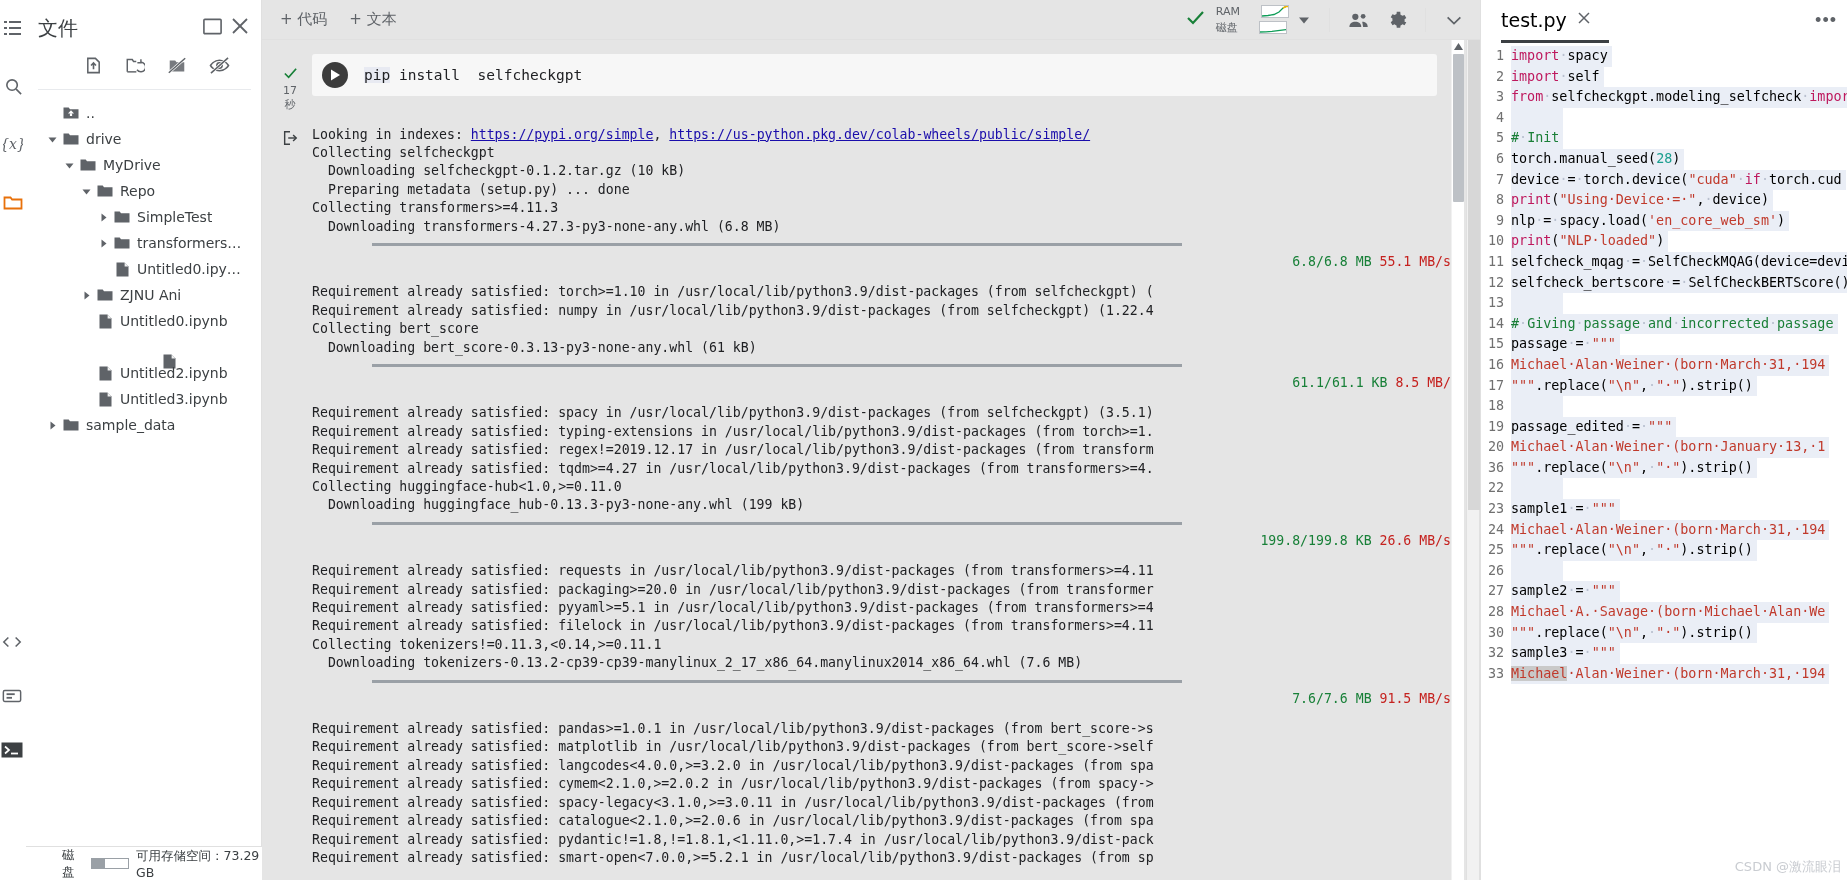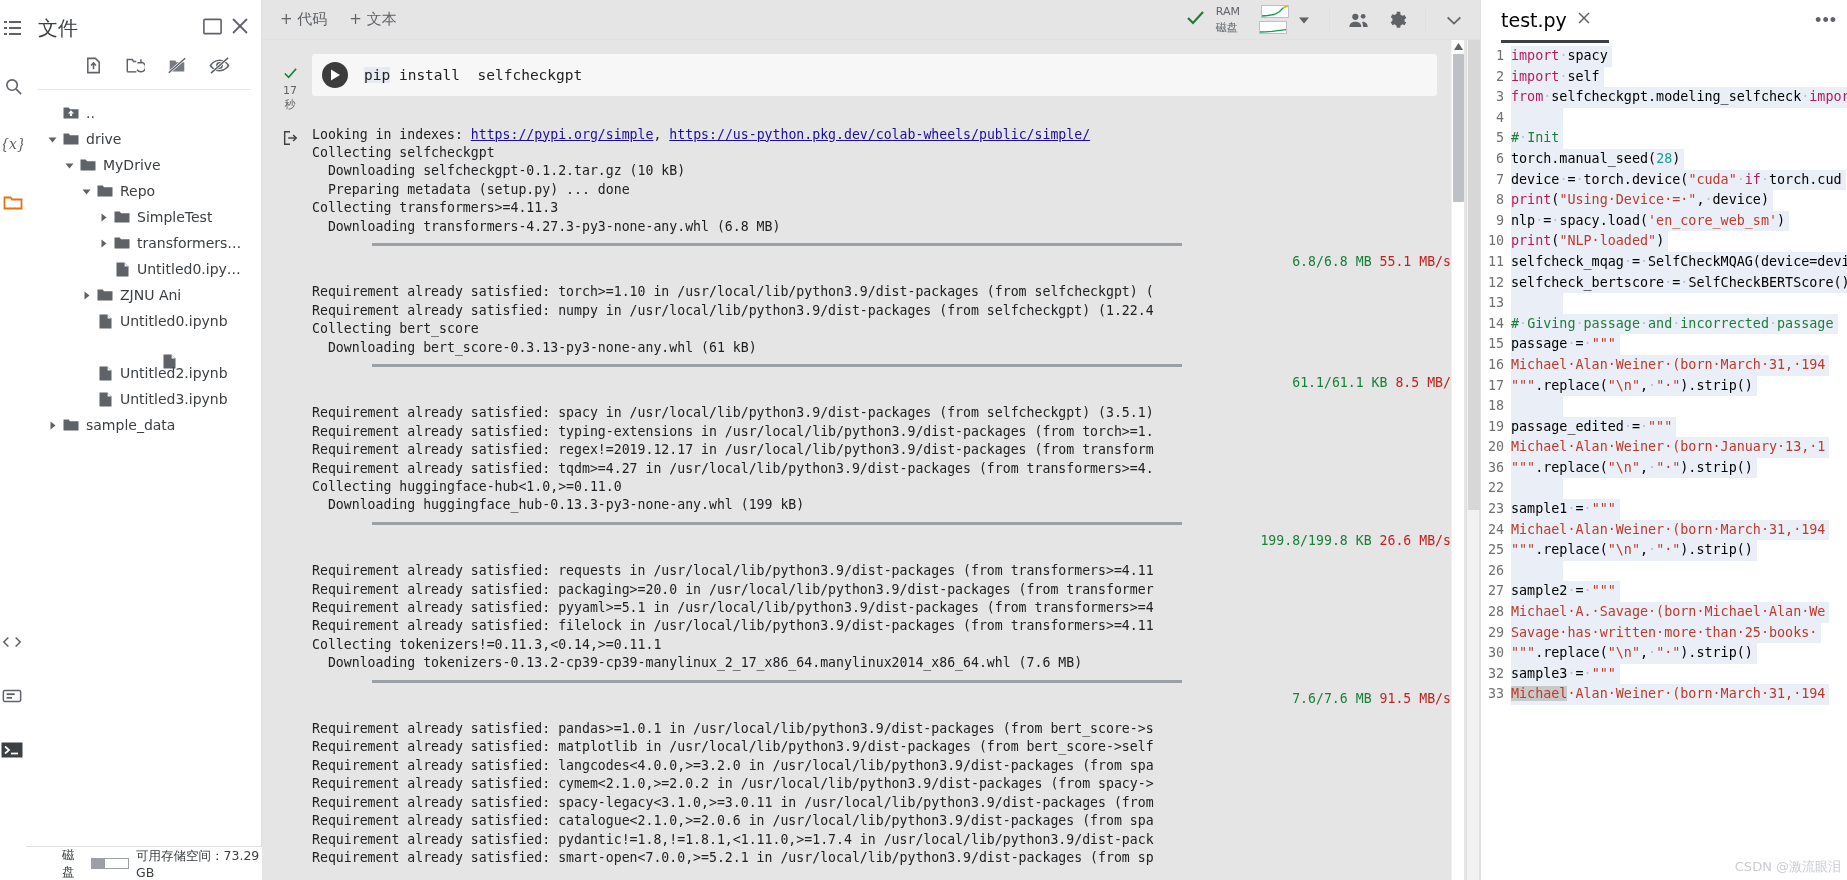--- a/index.html
+++ b/index.html
@@ -639,21 +639,20 @@
         <div class="ln-row"><span class="ln-no">19</span><span class="ln-code"><span>passage_edited</span><span class="dot">·</span><span>=</span><span class="dot">·</span><span class="str">"""</span></span></div>
         <div class="ln-row"><span class="ln-no">20</span><span class="ln-code"><span class="str">Michael·Alan·Weiner·(born·January·13,·1</span></span></div>
         <div class="ln-row"><span class="ln-no">36</span><span class="ln-code"><span class="str">"""</span><span>.replace(</span><span class="str">"\n"</span><span>,</span><span class="dot">·</span><span class="str">"·"</span><span>).strip()</span></span></div>
         <div class="ln-row"><span class="ln-no">22</span><span class="ln-code empty">&nbsp;</span></div>
         <div class="ln-row"><span class="ln-no">23</span><span class="ln-code"><span>sample1</span><span class="dot">·</span><span>=</span><span class="dot">·</span><span class="str">"""</span></span></div>
         <div class="ln-row"><span class="ln-no">24</span><span class="ln-code"><span class="str">Michael·Alan·Weiner·(born·March·31,·194</span></span></div>
         <div class="ln-row"><span class="ln-no">25</span><span class="ln-code"><span class="str">"""</span><span>.replace(</span><span class="str">"\n"</span><span>,</span><span class="dot">·</span><span class="str">"·"</span><span>).strip()</span></span></div>
         <div class="ln-row"><span class="ln-no">26</span><span class="ln-code empty">&nbsp;</span></div>
         <div class="ln-row"><span class="ln-no">27</span><span class="ln-code"><span>sample2</span><span class="dot">·</span><span>=</span><span class="dot">·</span><span class="str">"""</span></span></div>
         <div class="ln-row"><span class="ln-no">28</span><span class="ln-code"><span class="str">Michael·A.·Savage·(born·Michael·Alan·We</span></span></div>
-        <div class="ln-row"><span class="ln-no">29</span><span class="ln-code"><span class="str">Savage·has·written·more·than·25·books·</span></span></div>
         <div class="ln-row"><span class="ln-no">30</span><span class="ln-code"><span class="str">"""</span><span>.replace(</span><span class="str">"\n"</span><span>,</span><span class="dot">·</span><span class="str">"·"</span><span>).strip()</span></span></div>
         <div class="ln-row"><span class="ln-no">32</span><span class="ln-code"><span>sample3</span><span class="dot">·</span><span>=</span><span class="dot">·</span><span class="str">"""</span></span></div>
         <div class="ln-row"><span class="ln-no">33</span><span class="ln-code"><span class="str sel">Michael</span><span class="str">·Alan·Weiner·(born·March·31,·194</span></span></div>
       </div>
 
     <div class="watermark">CSDN @激流眼泪</div>
   </div>
 
 </div>
 

